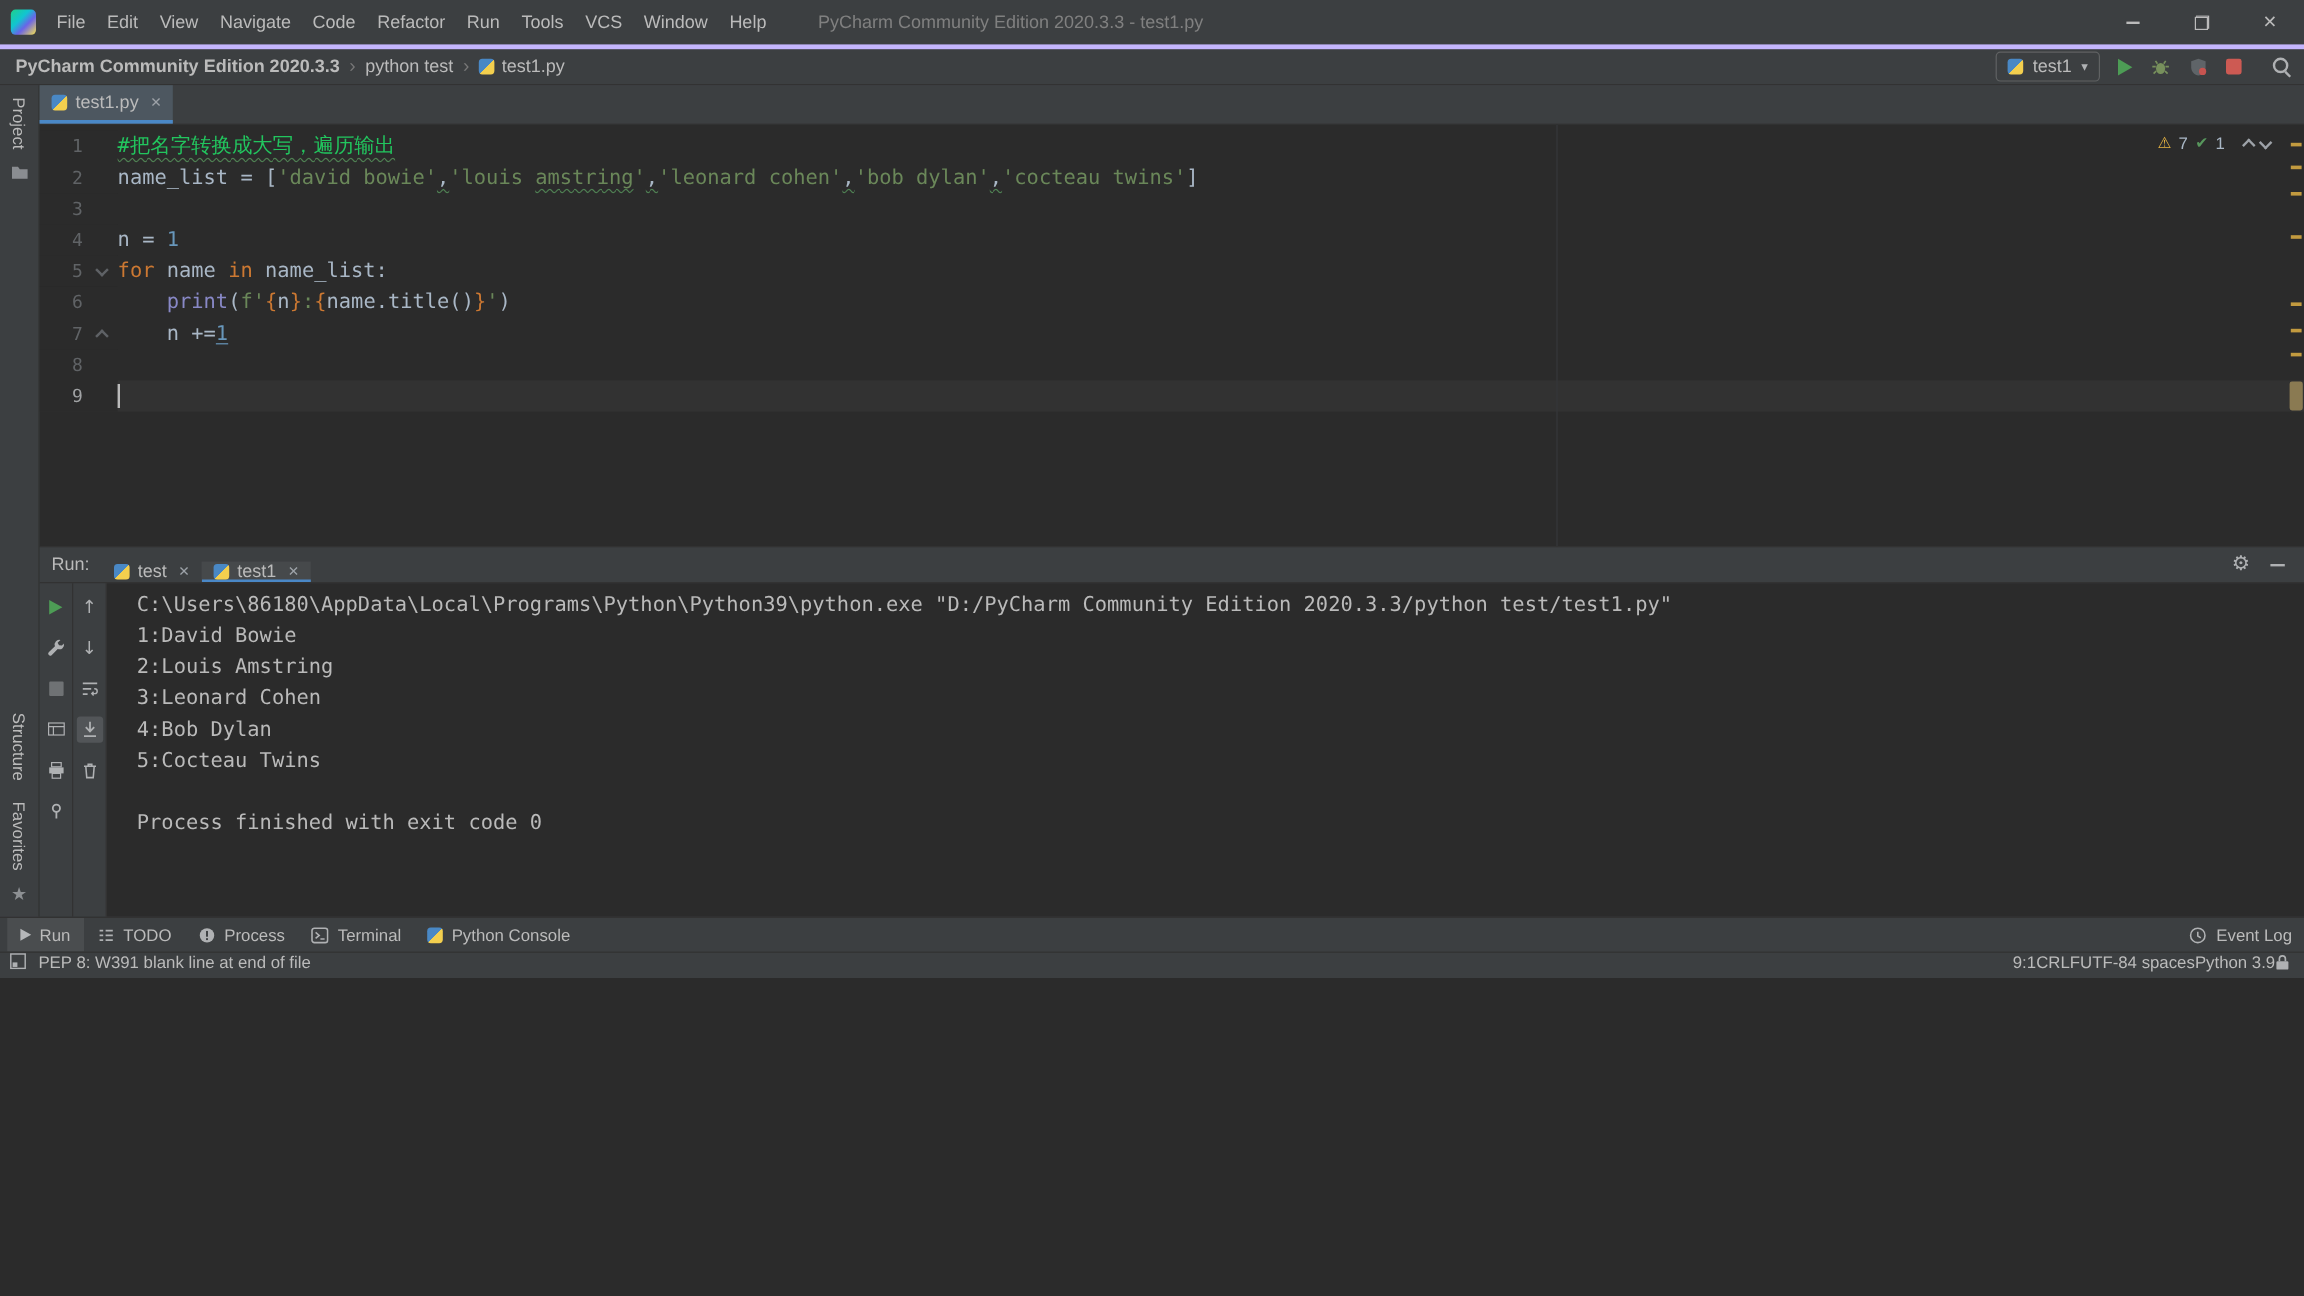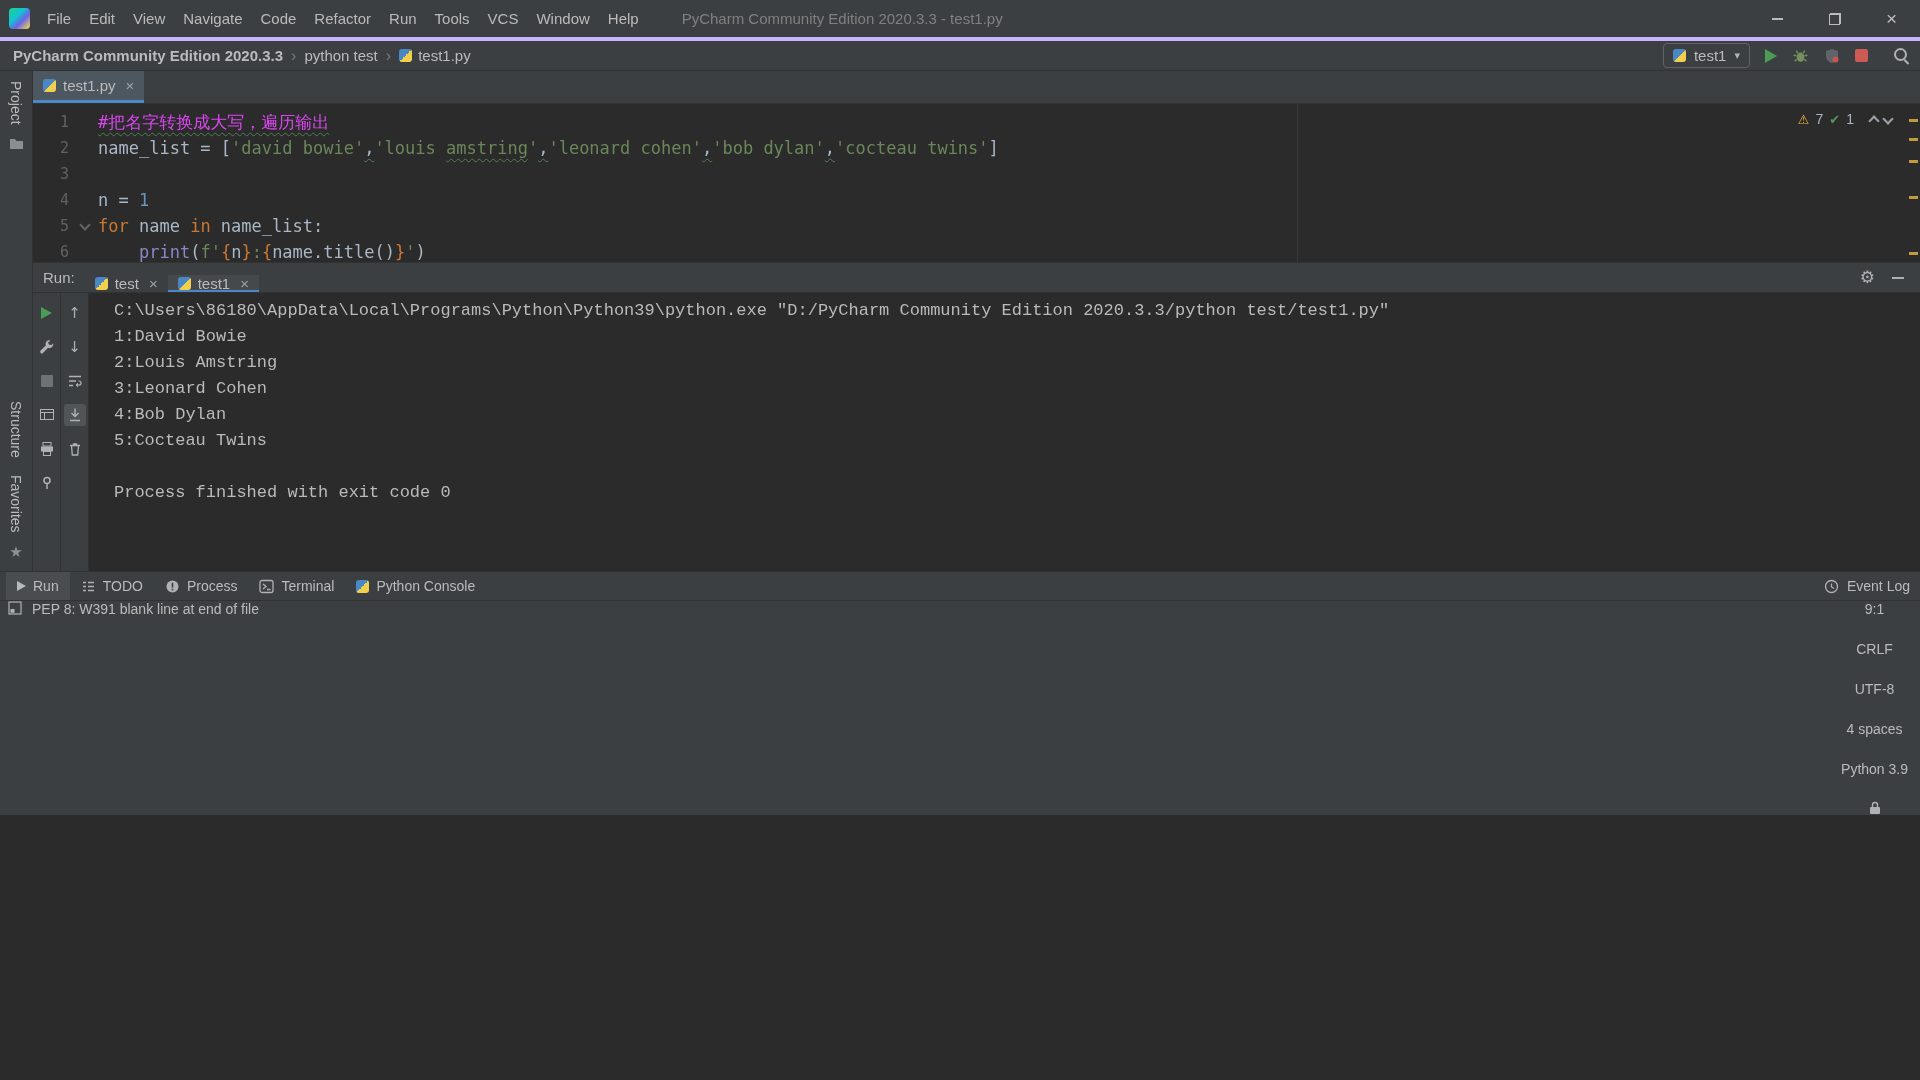--- a/index.html
+++ b/index.html
@@ -60,21 +60,21 @@
   .cline.current{background:#323232;}
   .gut{flex:0 0 65px;display:flex;background:#2b2b2b;}
   .lnum{width:36px;text-align:right;color:#606366;font-size:15px;line-height:26px;}
   .cline.current .lnum{color:#a1a3a5;}
   .fold-icon{width:8px;height:8px;border-right:2px solid #5f6266;border-bottom:2px solid #5f6266;margin-left:12px;margin-top:8px;}
   .fold-icon.down{transform:rotate(45deg);}
   .fold-icon.up{transform:rotate(-135deg);margin-top:11px;}
   .ctext{position:relative;color:#a9b7c6;}
   .caret{position:absolute;left:0;top:3px;width:2px;height:20px;background:#bbbbbb;}
   .tk-d{color:#a9b7c6;} .tk-k{color:#cc7832;} .tk-s{color:#6a8759;} .tk-n{color:#6897bb;}
-  .tk-c{color:#d946ef;} .tk-b{color:#8888c6;}
+  .tk-c{color:#22c55e;} .tk-b{color:#8888c6;}
   .tk-typo{text-decoration:underline;text-decoration-style:wavy;text-decoration-color:#4e8052;text-decoration-thickness:1px;text-underline-offset:3.5px;}
   .tk-u{text-decoration:underline;text-underline-offset:3px;}
   .margin-guide{position:absolute;top:0;bottom:0;left:1264px;width:1px;background:#35383a;z-index:2;}
   .inspections{position:absolute;top:7px;right:28px;display:flex;align-items:center;gap:6px;z-index:3;
                font-family:"Liberation Sans",sans-serif;font-size:14px;color:#a9b7c6;}
   .insp-warn{font-family:"DejaVu Sans",sans-serif;color:#eab743;font-size:13px;}
   .insp-ok{font-family:"DejaVu Sans",sans-serif;color:#57965c;font-size:13px;}
   .chev{width:8px;height:8px;border-left:2px solid #9da2a8;border-top:2px solid #9da2a8;}
   .chev.up{transform:rotate(45deg);margin-left:10px;margin-top:3px;}
   .chev.down{transform:rotate(225deg);margin-top:-1px;}
@@ -93,31 +93,31 @@
   .gear{font-family:"DejaVu Sans",sans-serif;font-size:17px;color:#afb1b3;line-height:1;}
   .hide-bar{width:12px;height:2px;background:#afb1b3;}
   .run-body{flex:1;display:flex;min-height:0;}
   .rtool{flex:0 0 28px;background:#3c3f41;border-right:1px solid #323232;display:flex;flex-direction:column;align-items:center;padding-top:9px;gap:12px;}
   .icon-btn{display:flex;align-items:center;justify-content:center;width:22px;height:22px;}
   .icon-btn.pressed{background:#525558;border-radius:3px;}
   .play-sm{width:0;height:0;border-left:11px solid #4d9c55;border-top:6.5px solid transparent;border-bottom:6.5px solid transparent;}
   .stop-grey{width:12px;height:12px;background:#6f7274;border-radius:1px;}
   .arrow-txt{font-family:"DejaVu Sans",sans-serif;color:#afb1b3;font-size:15px;line-height:1;}
   .console{flex:1;padding:5px 0 0 25px;color:#bababa;font-family:"DejaVu Sans Mono","Liberation Mono",monospace;font-size:17px;overflow:hidden;}
-  .console-line{height:26px;line-height:26px;white-space:pre;font-family:Liberation Mono, monospace;}
+  .console-line{height:26px;line-height:26px;white-space:pre;}
 
   
   .bottombar{flex:0 0 29px;background:#3c3f41;border-top:1px solid #323232;display:flex;align-items:stretch;padding:0 10px 0 6px;font-size:14px;}
   .bb-item{display:flex;align-items:center;gap:7px;padding:0 11px;color:#bbbbbb;}
   .bb-item.active{background:#4a4d4f;}
   .bb-run-icon{width:0;height:0;border-left:9px solid #b6b8ba;border-top:5.5px solid transparent;border-bottom:5.5px solid transparent;}
   .bb-right{margin-left:auto;display:flex;align-items:center;gap:8px;}
   .statusbar{flex:0 0 22px;background:#3c3f41;border-top:1px solid #323232;display:flex;align-items:flex-start;padding:0 12px 0 8px;font-size:14px;color:#bbbbbb;}
   .sb-msg{margin-left:10px;}
-  .sb-right{margin-left:auto;display:flex;align-items:center;gap:24px;flex-direction:column;}
+  .sb-right{margin-left:auto;display:flex;align-items:center;}
 </style>
 </head>
 <body>
 
 <div class="app">
 
   <div class="titlebar">
     <div class="logo"></div>
     <div class="menubar">
         <div class="menu-item">File</div>

